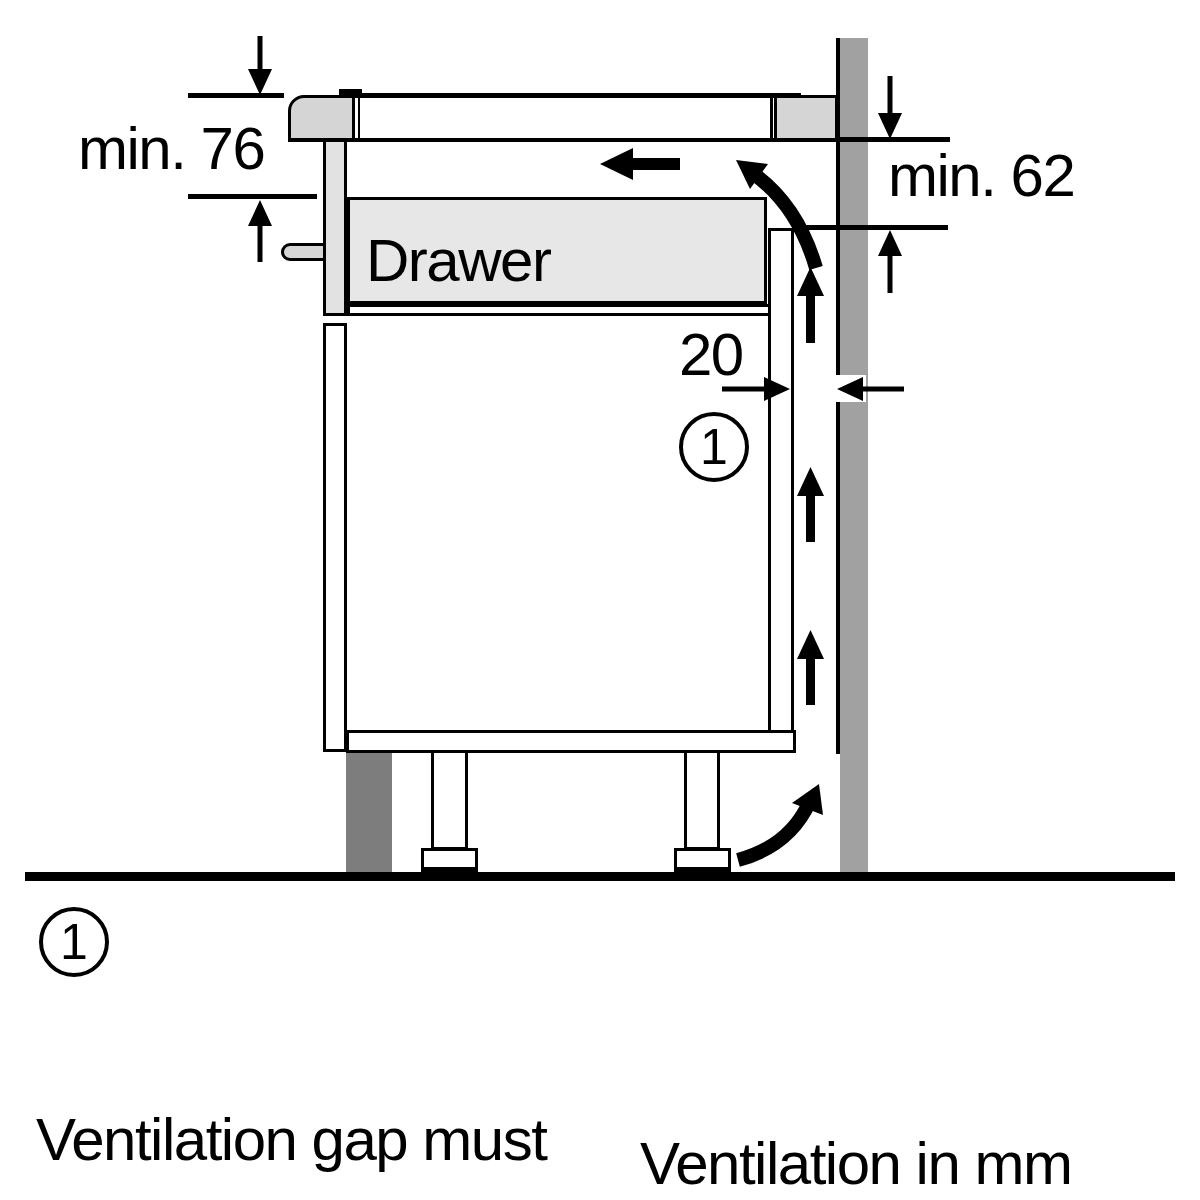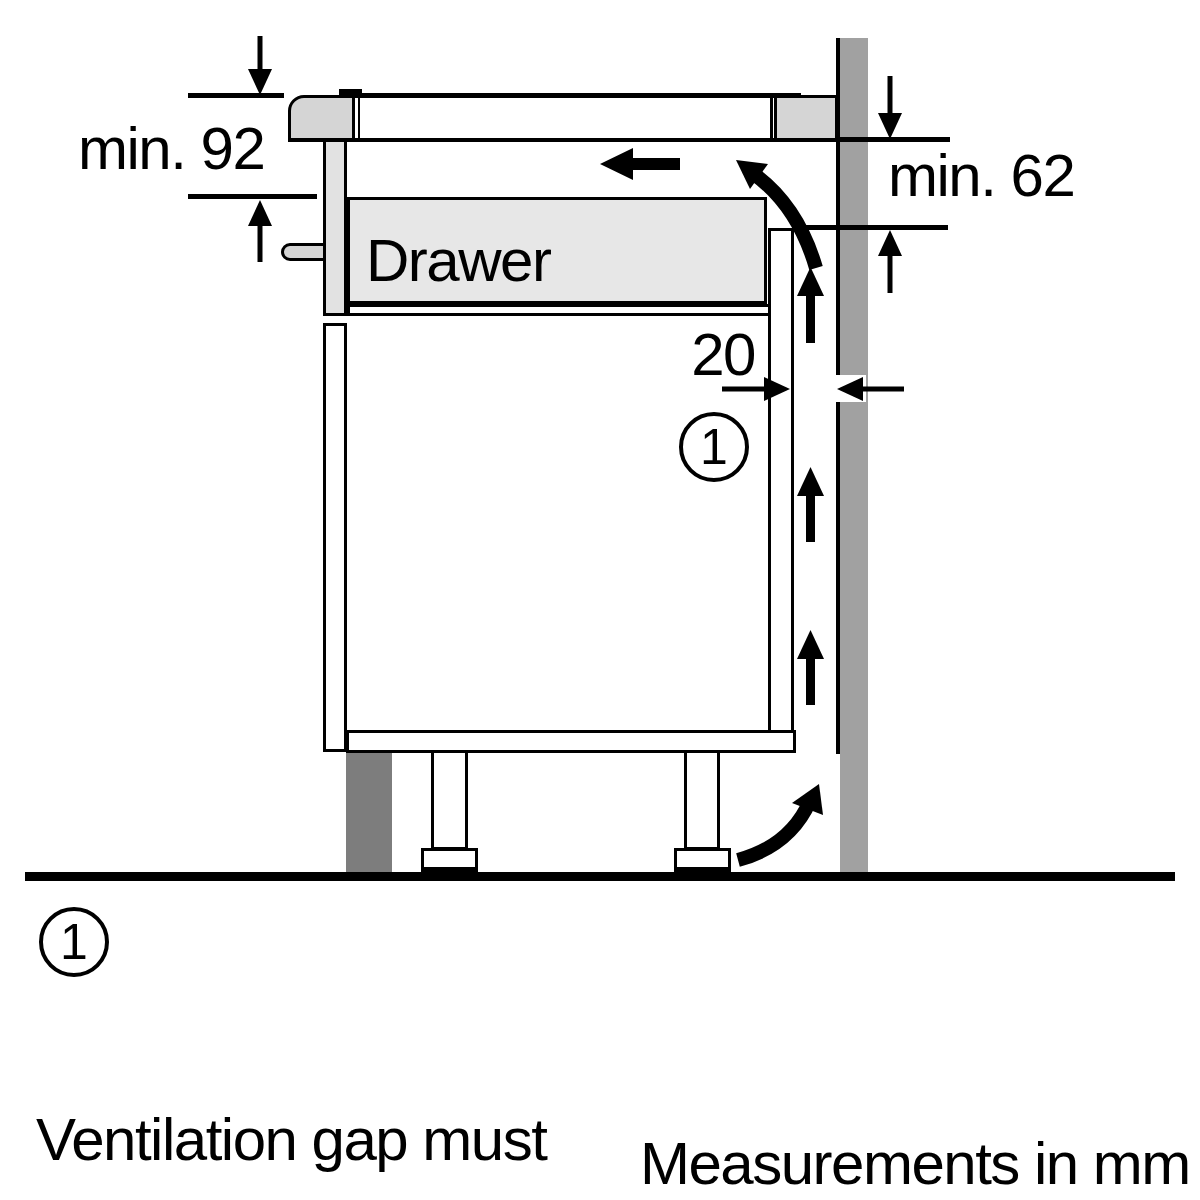--- a/index.html
+++ b/index.html
@@ -71,23 +71,23 @@
 
   <div class="abs" style="left:346px;top:730px;width:450px;height:23px;background:#fff;border:3px solid var(--line);"></div>
 
   <div class="abs" style="left:835px;top:375px;width:31px;height:27px;background:#fff;"></div>
 
   <div class="blackline" style="left:188px;top:93px;width:96px;height:5px;"></div>
   <div class="blackline" style="left:188px;top:194px;width:129px;height:5px;"></div>
   <div class="blackline" style="left:840px;top:137px;width:110px;height:5px;"></div>
   <div class="blackline" style="left:800px;top:225px;width:148px;height:5px;"></div>
 
-  <div class="label" style="left:78px;top:118px;">min. 92</div>
+  <div class="label" style="left:78px;top:118px;">min. 76</div>
   <div class="label" style="left:888px;top:145px;">min. 62</div>
-  <div class="label" style="left:679px;top:324px;width:76px;text-align:right;">20</div>
+  <div class="label" style="left:679px;top:324px;width:76px;text-align:left;">20</div>
 
   <div class="circle-badge" style="left:679px;top:412px;">
     <span>1</span>
   </div>
 
   <svg class="arrows" width="1200" height="1200" viewBox="0 0 1200 1200">
 
     <g>
       <line x1="260" y1="36" x2="260" y2="72" stroke="#000" stroke-width="5"></line>
       <polygon points="260,95 248,69 272,69" fill="#000"></polygon>
@@ -145,15 +145,15 @@
   </svg>
 
   <div class="circle-badge" style="left:39px;top:907px;">
     <span>1</span>
   </div>
   <div class="label" style="left:36px;top:985px;">
     <div>Ventilation gap must</div>
     
   </div>
 
-  <div class="label" style="left:640px;top:1133px;">Measurements in mm</div>
+  <div class="label" style="left:640px;top:1133px;">Ventilation in mm</div>
 
 </div>
 
 </body></html>

